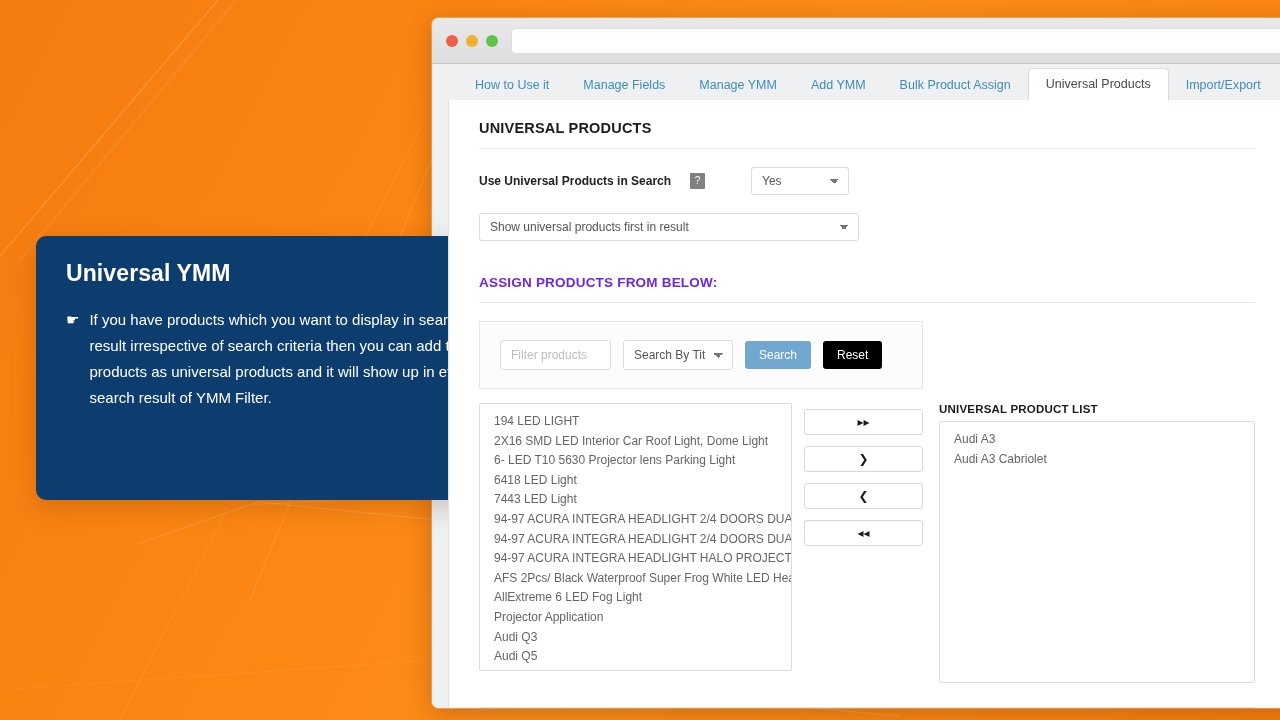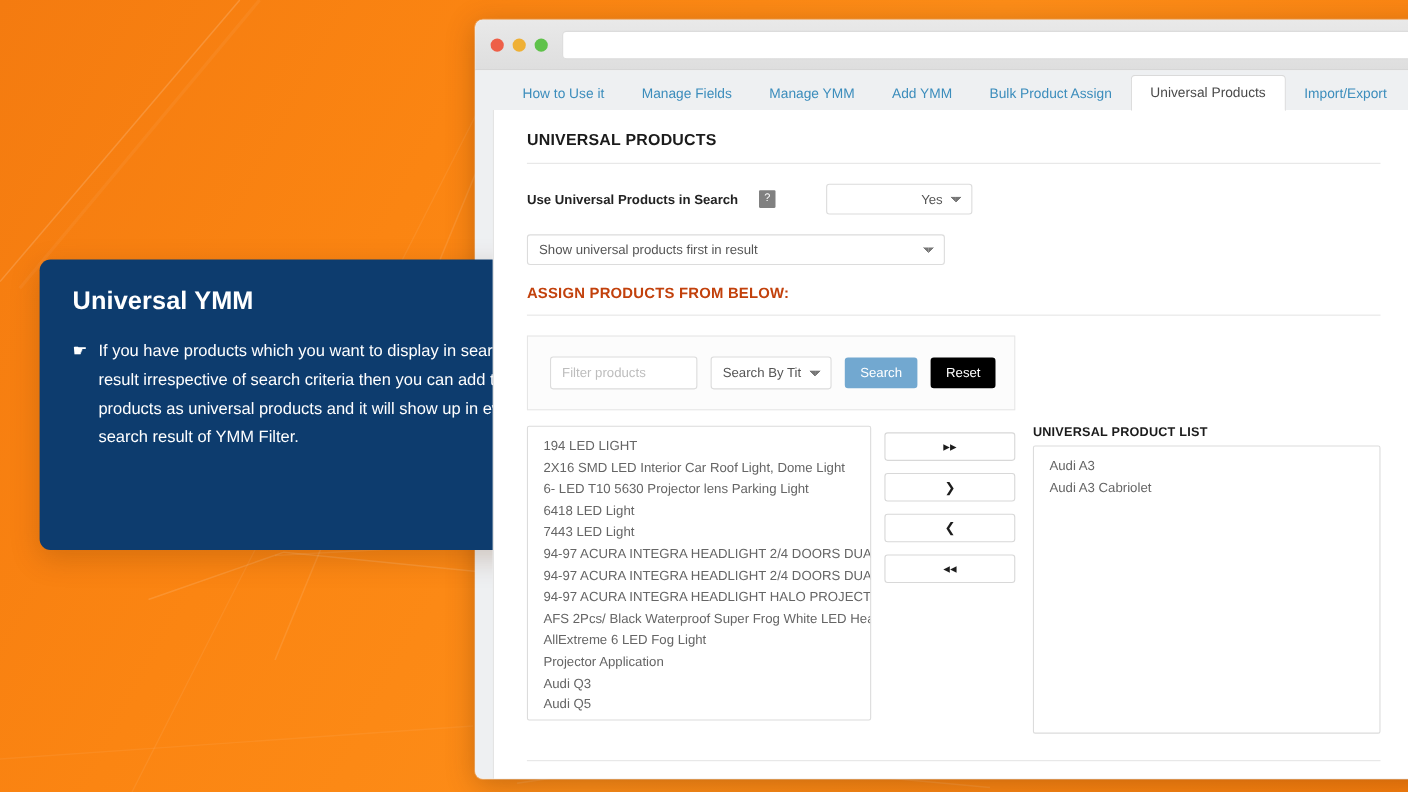--- a/index.html
+++ b/index.html
@@ -133,38 +133,38 @@
     font-family: "Liberation Sans", sans-serif;
     padding: 6px 26px 6px 10px;
     cursor: pointer;
     background-image:
       linear-gradient(45deg, transparent 50%, #777 50%),
       linear-gradient(135deg, #777 50%, transparent 50%);
     background-position: calc(100% - 14px) 53%, calc(100% - 9px) 53%;
     background-size: 5px 5px, 5px 5px;
     background-repeat: no-repeat;
   }
-  #use-universal-select { width: 133px; text-align: right; }
+  #use-universal-select { width: 98px; }
   #display-by-select { width: 380px; }
 
   h3.assign {
-    font-size: 13.5px; font-weight: bold; color: #c2410c;
-    margin-top: 18px; letter-spacing: .2px;
+    font-size: 13.5px; font-weight: bold; color: #6d28d9;
+    margin-top: 34px; letter-spacing: .2px;
   }
 
   .filter-card {
     border: 1px solid #e6e6e6;
     background: #fcfcfc;
     margin-top: 18px;
     padding: 18px 20px;
     width: 444px;
     display: flex; align-items: center; gap: 12px;
   }
   .filter-input {
-    width: 134px; height: 30px;
+    width: 111px; height: 30px;
     border: 1px solid #dcdcdc; border-radius: 3px;
     background: #fff;
     font-size: 12px; color: #555;
     font-family: "Liberation Sans", sans-serif;
     padding: 0 10px;
   }
   .filter-input::placeholder { color: #bdbdbd; }
   #search-by-select { width: 110px; padding: 7px 26px 7px 10px; }
   .btn {
     border: none; border-radius: 3px;

